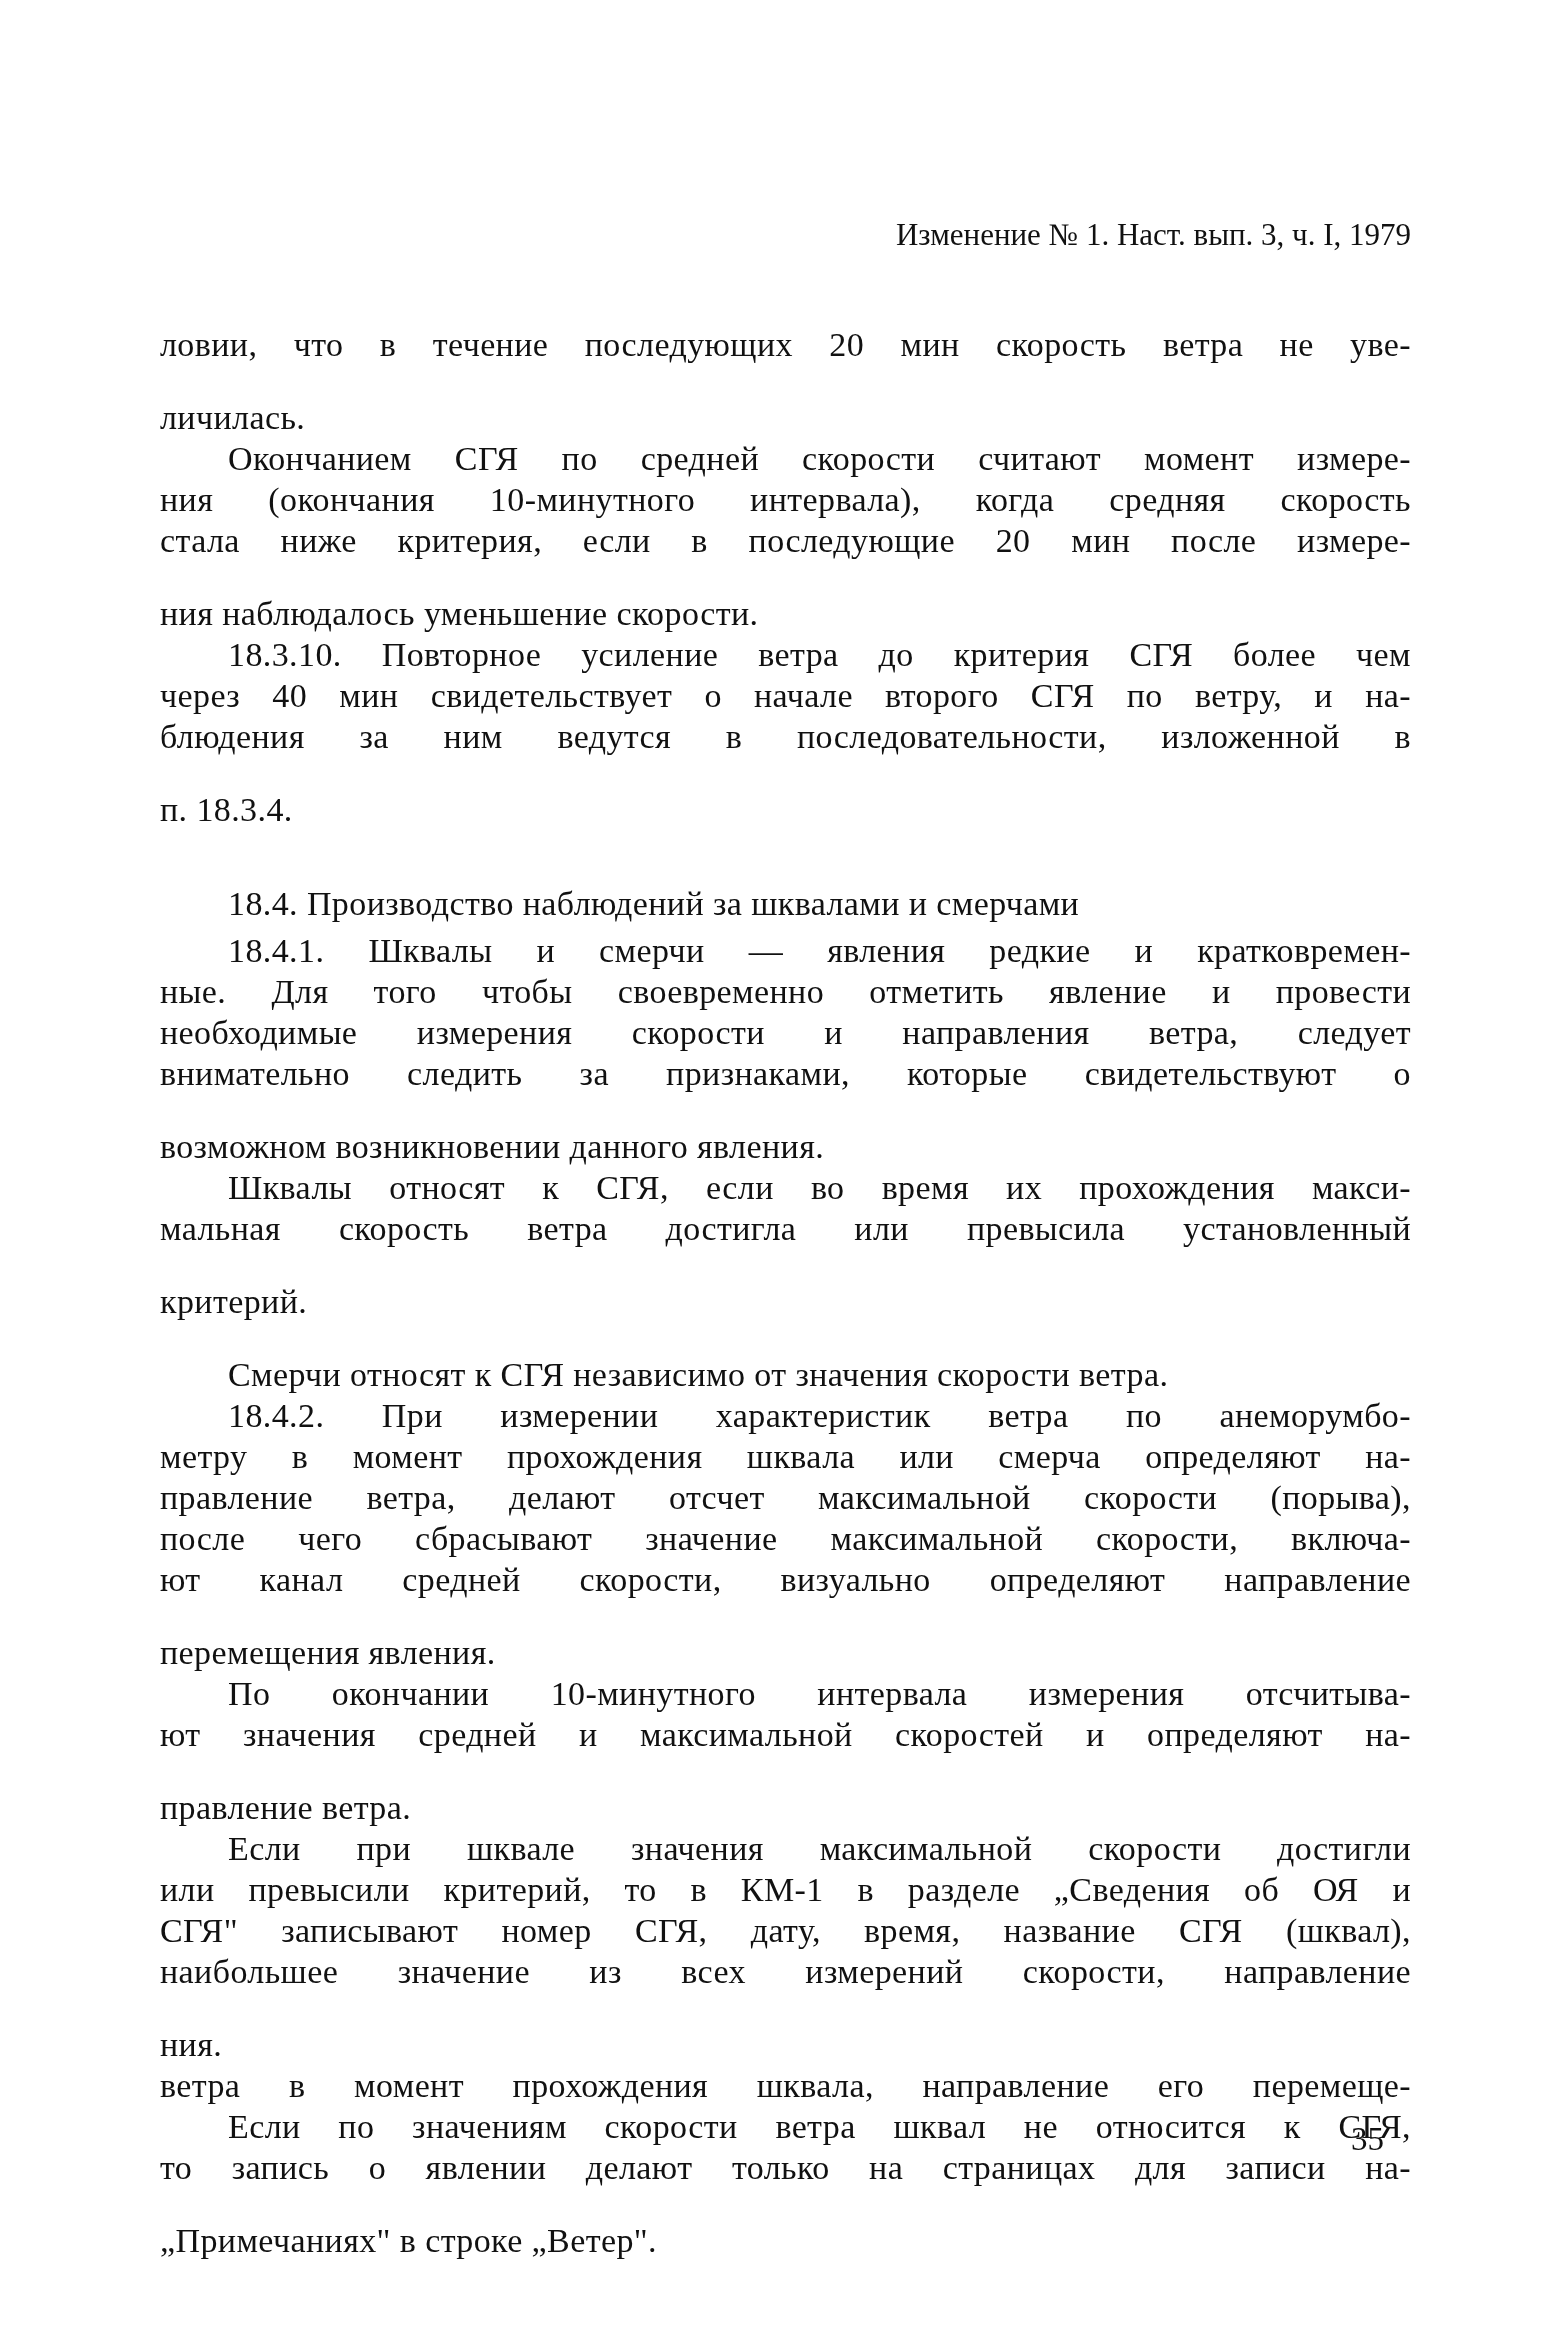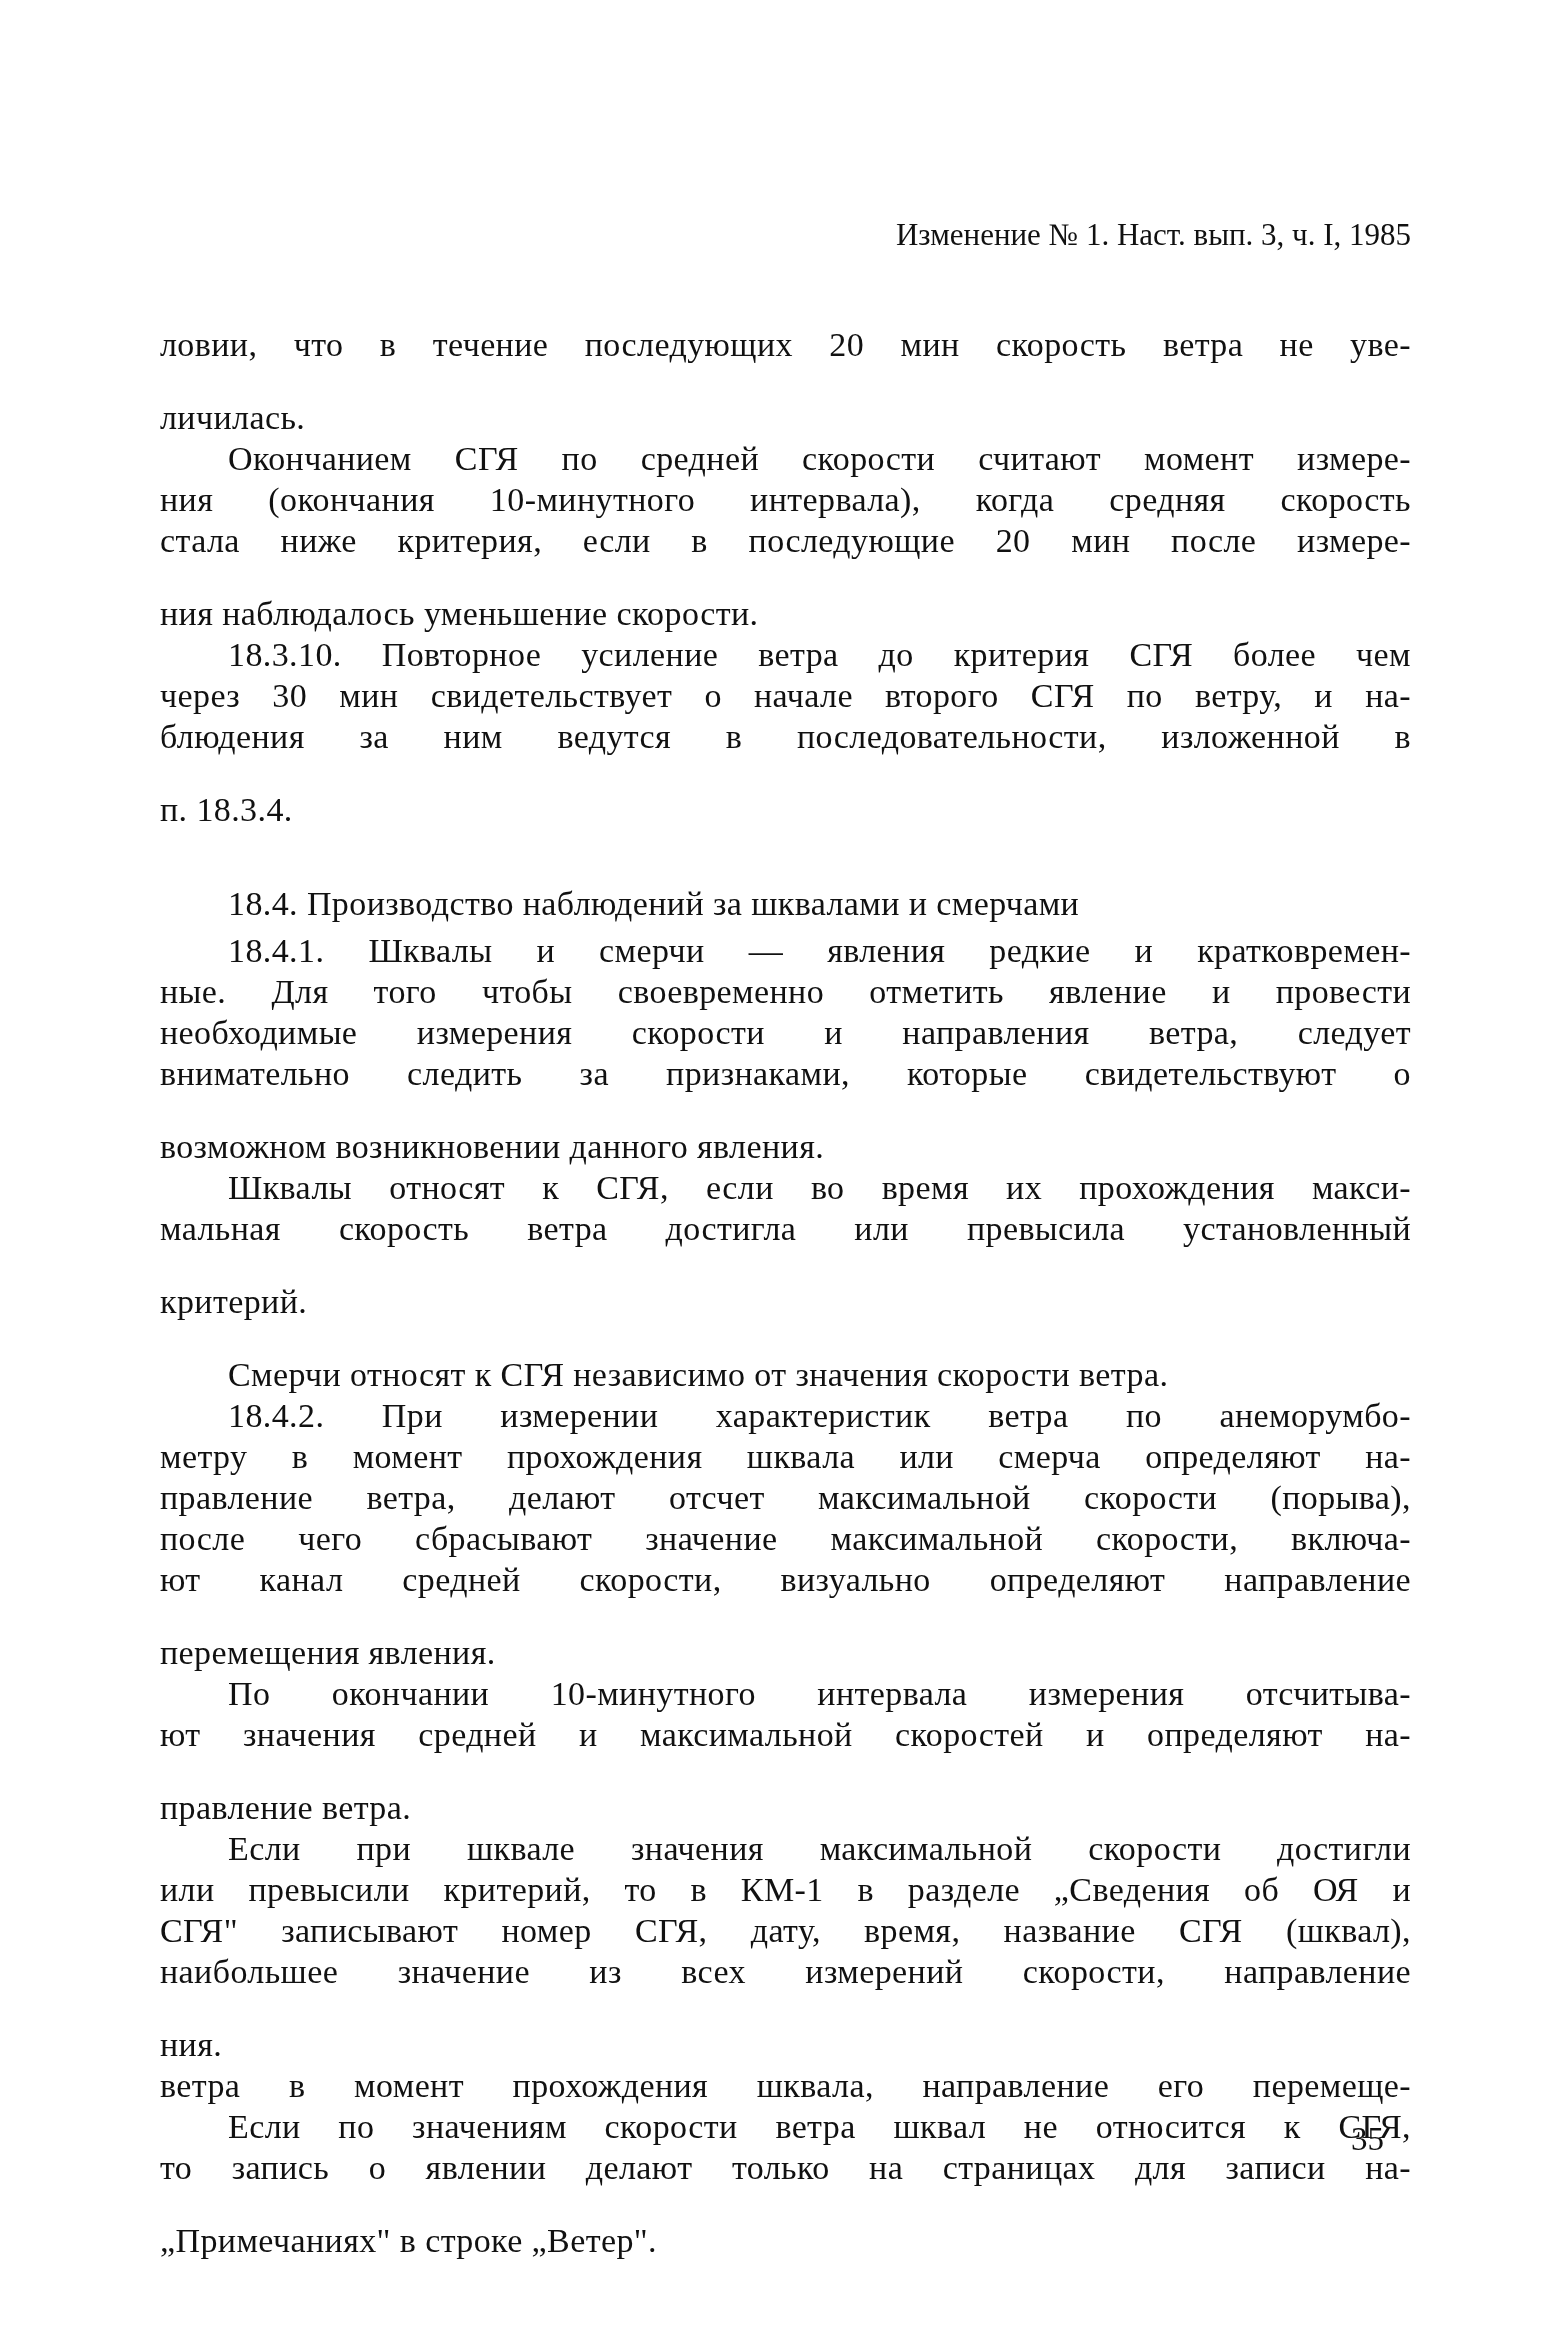--- a/index.html
+++ b/index.html
@@ -15,39 +15,39 @@
   .line.indent { padding-left:68px; }
   .gap { display:block; height:21px; }
   .gap-sm { display:block; height:5.7px; }
   .b { font-weight:normal; }
   .pagenum { position:absolute; top:2120px; left:1325px; width:85px; text-align:center;
              font-size:33px; line-height:38px; }
 </style>
 </head>
 <body>
 
-<div class="header">Изменение № 1. Наст. вып. 3, ч. I, 1985</div>
+<div class="header">Изменение № 1. Наст. вып. 3, ч. I, 1979</div>
 
 <div class="body">
 
   <div>
     <span class="line">ловии, что в течение последующих 20 мин скорость ветра не уве-</span>
     <span class="line last">личилась.</span>
   </div>
 
   <div>
     <span class="line indent">Окончанием СГЯ по средней скорости считают момент измере-</span>
     <span class="line">ния (окончания 10-минутного интервала), когда средняя скорость</span>
     <span class="line">стала ниже критерия, если в последующие 20 мин после измере-</span>
     <span class="line last">ния наблюдалось уменьшение скорости.</span>
   </div>
 
   <div>
     <span class="line indent"><b class="b">18.3.10.</b> <span>Повторное усиление ветра до критерия СГЯ более чем</span></span>
-    <span class="line">через 30 мин свидетельствует о начале второго СГЯ по ветру, и на-</span>
+    <span class="line">через 40 мин свидетельствует о начале второго СГЯ по ветру, и на-</span>
     <span class="line">блюдения за ним ведутся в последовательности, изложенной в</span>
     <span class="line last">п. 18.3.4.</span>
   </div>
 
   <span class="gap"></span>
 
   <div>
     <span class="line indent last"><b class="b">18.4.</b> <span>Производство наблюдений за шквалами</span> <b class="b">и смерчами</b></span>
   </div>
 

